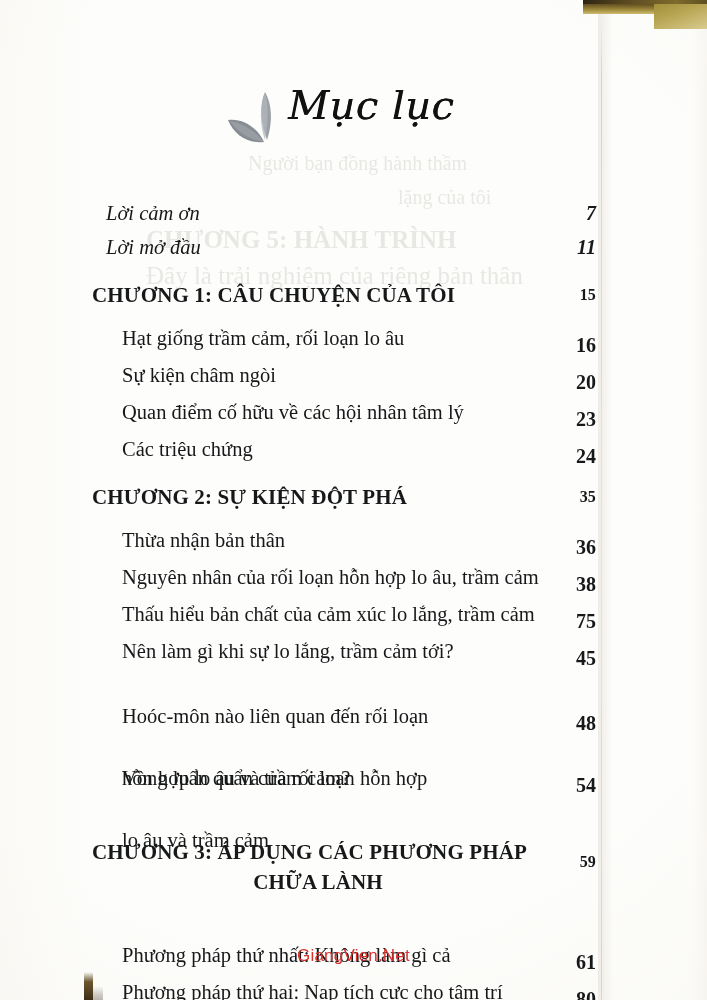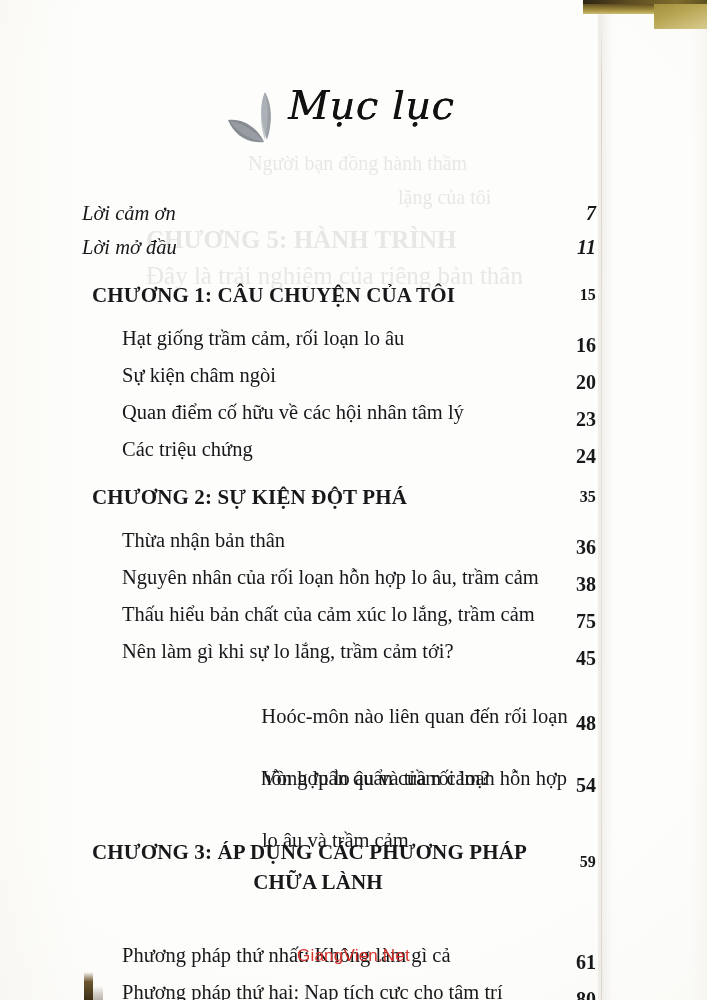--- a/index.html
+++ b/index.html
@@ -165,21 +165,21 @@
   }
   .row .pageno {
     position: absolute;
     right: 111px;
     text-align: right;
     min-width: 30px;
   }
 
   
   .row.front {
-    margin-left: 82px;
+    margin-left: 106px;
     font-style: italic;
     font-size: 20.5px;
     line-height: 34px;
     height: 34px;
   }
   .row.front .pageno {
     font-style: italic;
     font-size: 20px;
     font-weight: 700;
   }
@@ -216,21 +216,20 @@
     height: 37px;
   }
   .row.section .pageno {
     font-weight: 700;
     font-size: 20px;
     margin-top: 7px;
   }
   .row.section.two-line {
     height: 62px;
     line-height: 31px;
-    justify-content: center;
   }
   .row.section.two-line .label {
     display: block;
   }
   .row.section.two-line .pageno {
     top: 31px;
   }
 
   .sp-a { height: 16px; }
   .sp-b { height: 14px; }

